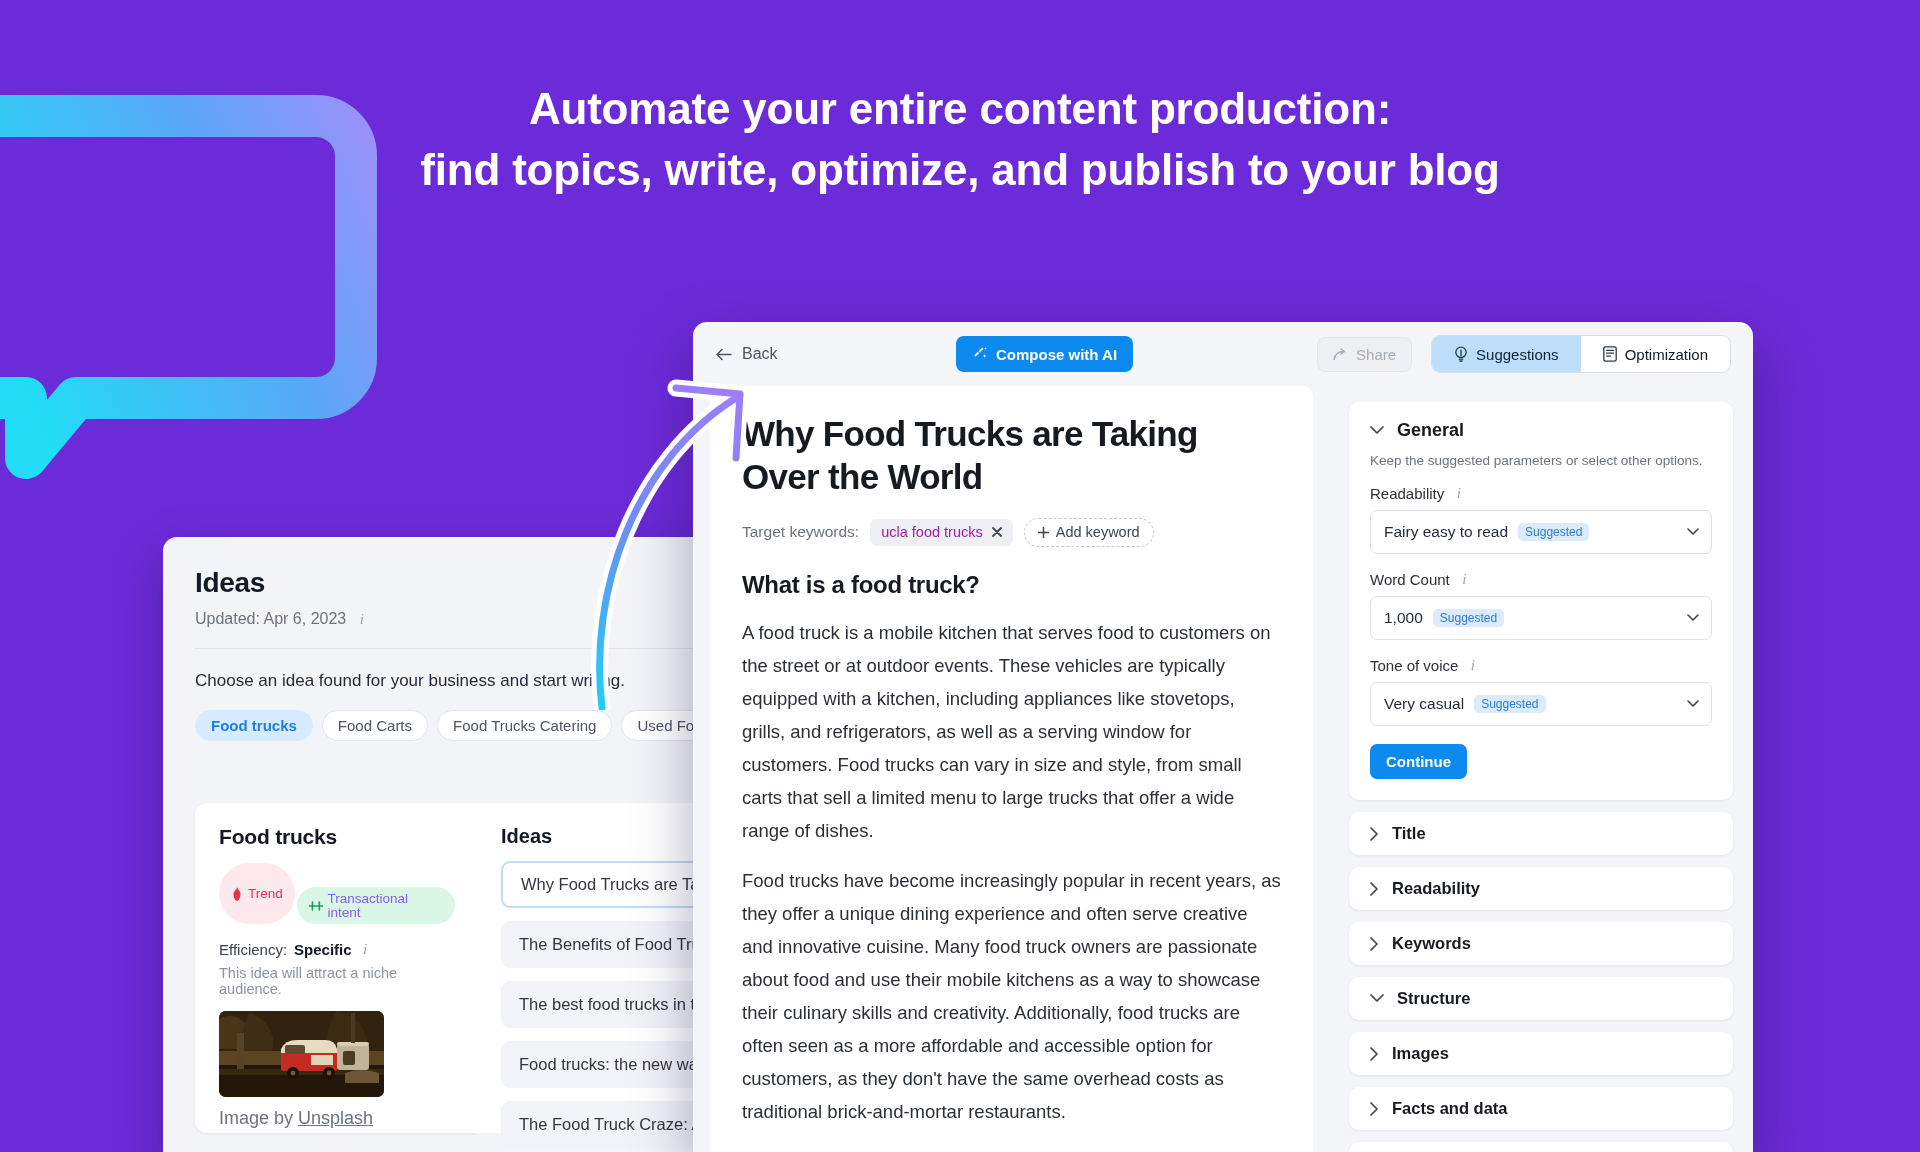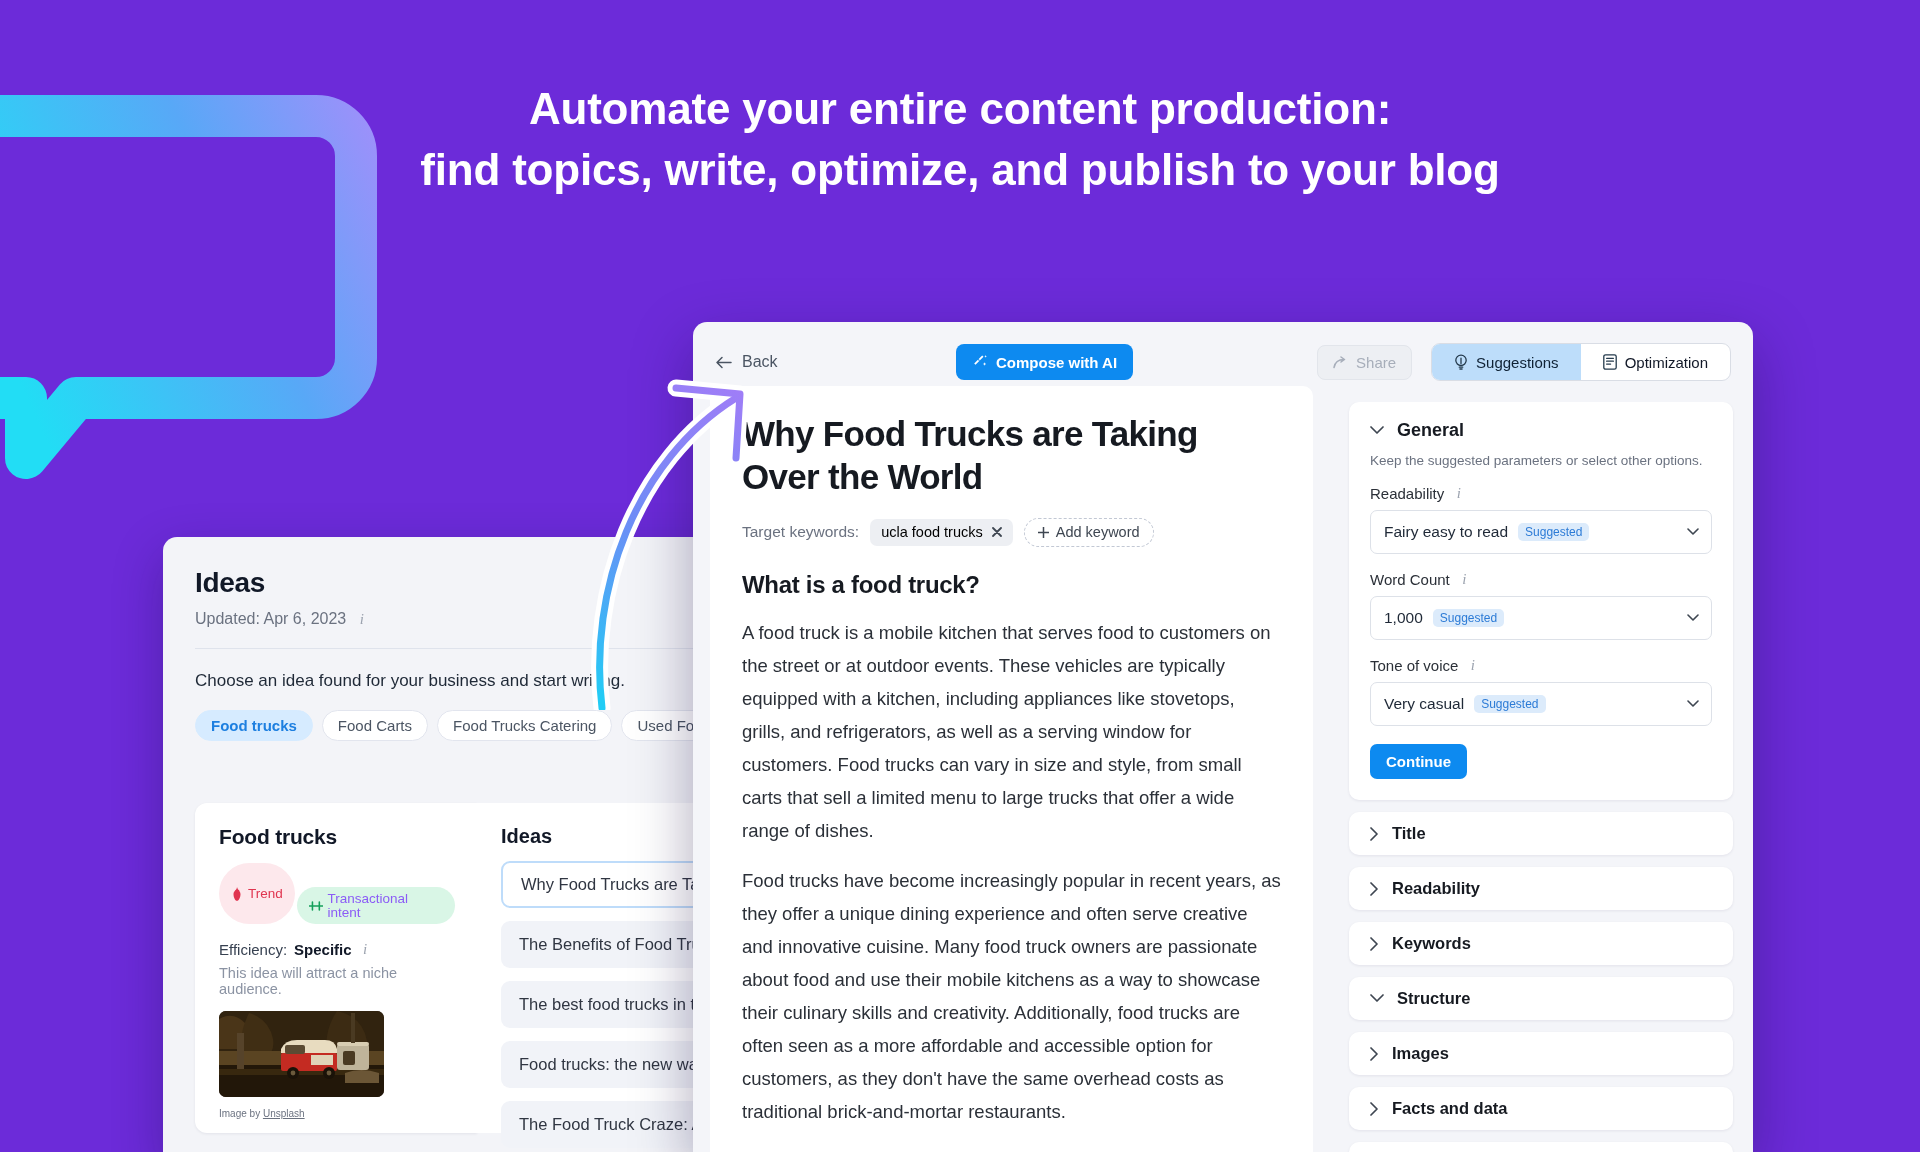--- a/index.html
+++ b/index.html
@@ -72,21 +72,21 @@
   #badges { margin-top:14px; display:flex; gap:2px; }
   .badge { font-size:13.5px; border-radius:999px; padding:5px 12px; display:flex; align-items:center; gap:5px; line-height:1; font-weight:500;}
   .badge.trend { background:#FDE8EC; color:#E0344F; }
   .badge.intent { background:#D9F6E6; color:#8b5cf6;margin-top:24px; }
   #efficiency { margin-top:17px; font-size:15px; color:#374151; display:flex; align-items:center; gap:7px;}
   #efficiency b { color:#111827; }
   #eff-desc { margin-top:7px; font-size:14.5px; color:#8B93A3; }
   #thumb {
     margin-top:14px; width:165px; height:86px; border-radius:7px; overflow:hidden; position:relative;
   }
-  #caption { margin-top:11px; font-size:10px; color:#6B7280; }
+  #caption { margin-top:11px; font-size:18px; color:#6B7280; }
   #caption u { text-decoration: underline; }
 
   #ideas-list { flex:1; background:#fff; padding: 22px 0 0 24px; border-radius:0 12px 12px 0;}
   #ideas-list h3 { font-size:20px; font-weight:bold; color:#111827; }
   .idea-item {
     margin-top: 13px; height: 47px; width: 440px;
     background:#F1F3F8; border-radius:9px;
     display:flex; align-items:center; padding: 0 18px;
     font-size:16.5px; color:#303642; white-space:nowrap; overflow:hidden;
   }
@@ -95,21 +95,21 @@
   
   #editor {
     position:absolute; left:693px; top:322px;
     width: 1060px; height: 830px;
     background:#F4F5F9;
     border-radius: 14px 14px 0 0;
     box-shadow: 0 22px 60px rgba(20,10,60,.35);
     overflow:hidden;
     z-index: 20;
   }
-  #toolbar { height:64px; display:flex; align-items:center; padding: 0 22px; position:relative;margin-top:8px; }
+  #toolbar { height:64px; display:flex; align-items:center; padding: 0 22px; position:relative; }
   #back-btn { display:flex; align-items:center; gap:10px; font-size:16px; color:#4B5563; }
   #compose-btn {
     position:absolute; left: 263px;
     background:#0D8AF0; color:#fff; font-size:15px; font-weight:bold;
     border-radius:8px; padding: 10px 16px; display:flex; align-items:center; gap:8px; line-height:1;
   }
   #tb-right { position:absolute; right: 22px; display:flex; align-items:center; gap:19px; }
   #share-btn {
     background:#EDEFF3; color:#A7AEBA; border:1px solid #E2E5EB;
     font-size:15px; border-radius:8px; padding:9px 15px; display:flex; align-items:center; gap:8px; line-height:1;
@@ -122,21 +122,21 @@
     position:absolute; left:17px; top:64px; width: 603px; height: 766px;
     background:#fff; border-radius: 10px 10px 0 0;
     padding: 26px 32px 0 32px;
     overflow:hidden;
   }
   #doc h1 { font-size:35px; line-height:43px; font-weight:bold; color:#161A21; letter-spacing:-.7px;}
   #kw-row { margin-top:20px; display:flex; align-items:center; gap:11px; }
   #kw-label { font-size:15.5px; color:#6B7280;text-align:right; }
   #kw-chip {
     background:#EDEFF3; border-radius:7px; padding:6px 11px;
-    font-size:14.5px; color:#000000; display:flex; align-items:center; gap:9px; line-height:1;
+    font-size:14.5px; color:#a21caf; display:flex; align-items:center; gap:9px; line-height:1;
   }
   #kw-add {
     border:1px dashed #C2C8D4; border-radius:999px; padding:6px 13px;
     font-size:14.5px; color:#3E4651; display:flex; align-items:center; gap:7px; line-height:1;
   }
   #doc h2 { margin-top:24px; font-size:24px; font-weight:bold; color:#161A21; letter-spacing:-.3px;}
   #doc p { margin-top:17px; font-size:18.5px; line-height:33px; color:#2B3038; }
 
   #sidebar {
     position:absolute; right:0; top:80px; width: 422px; height:766px;

